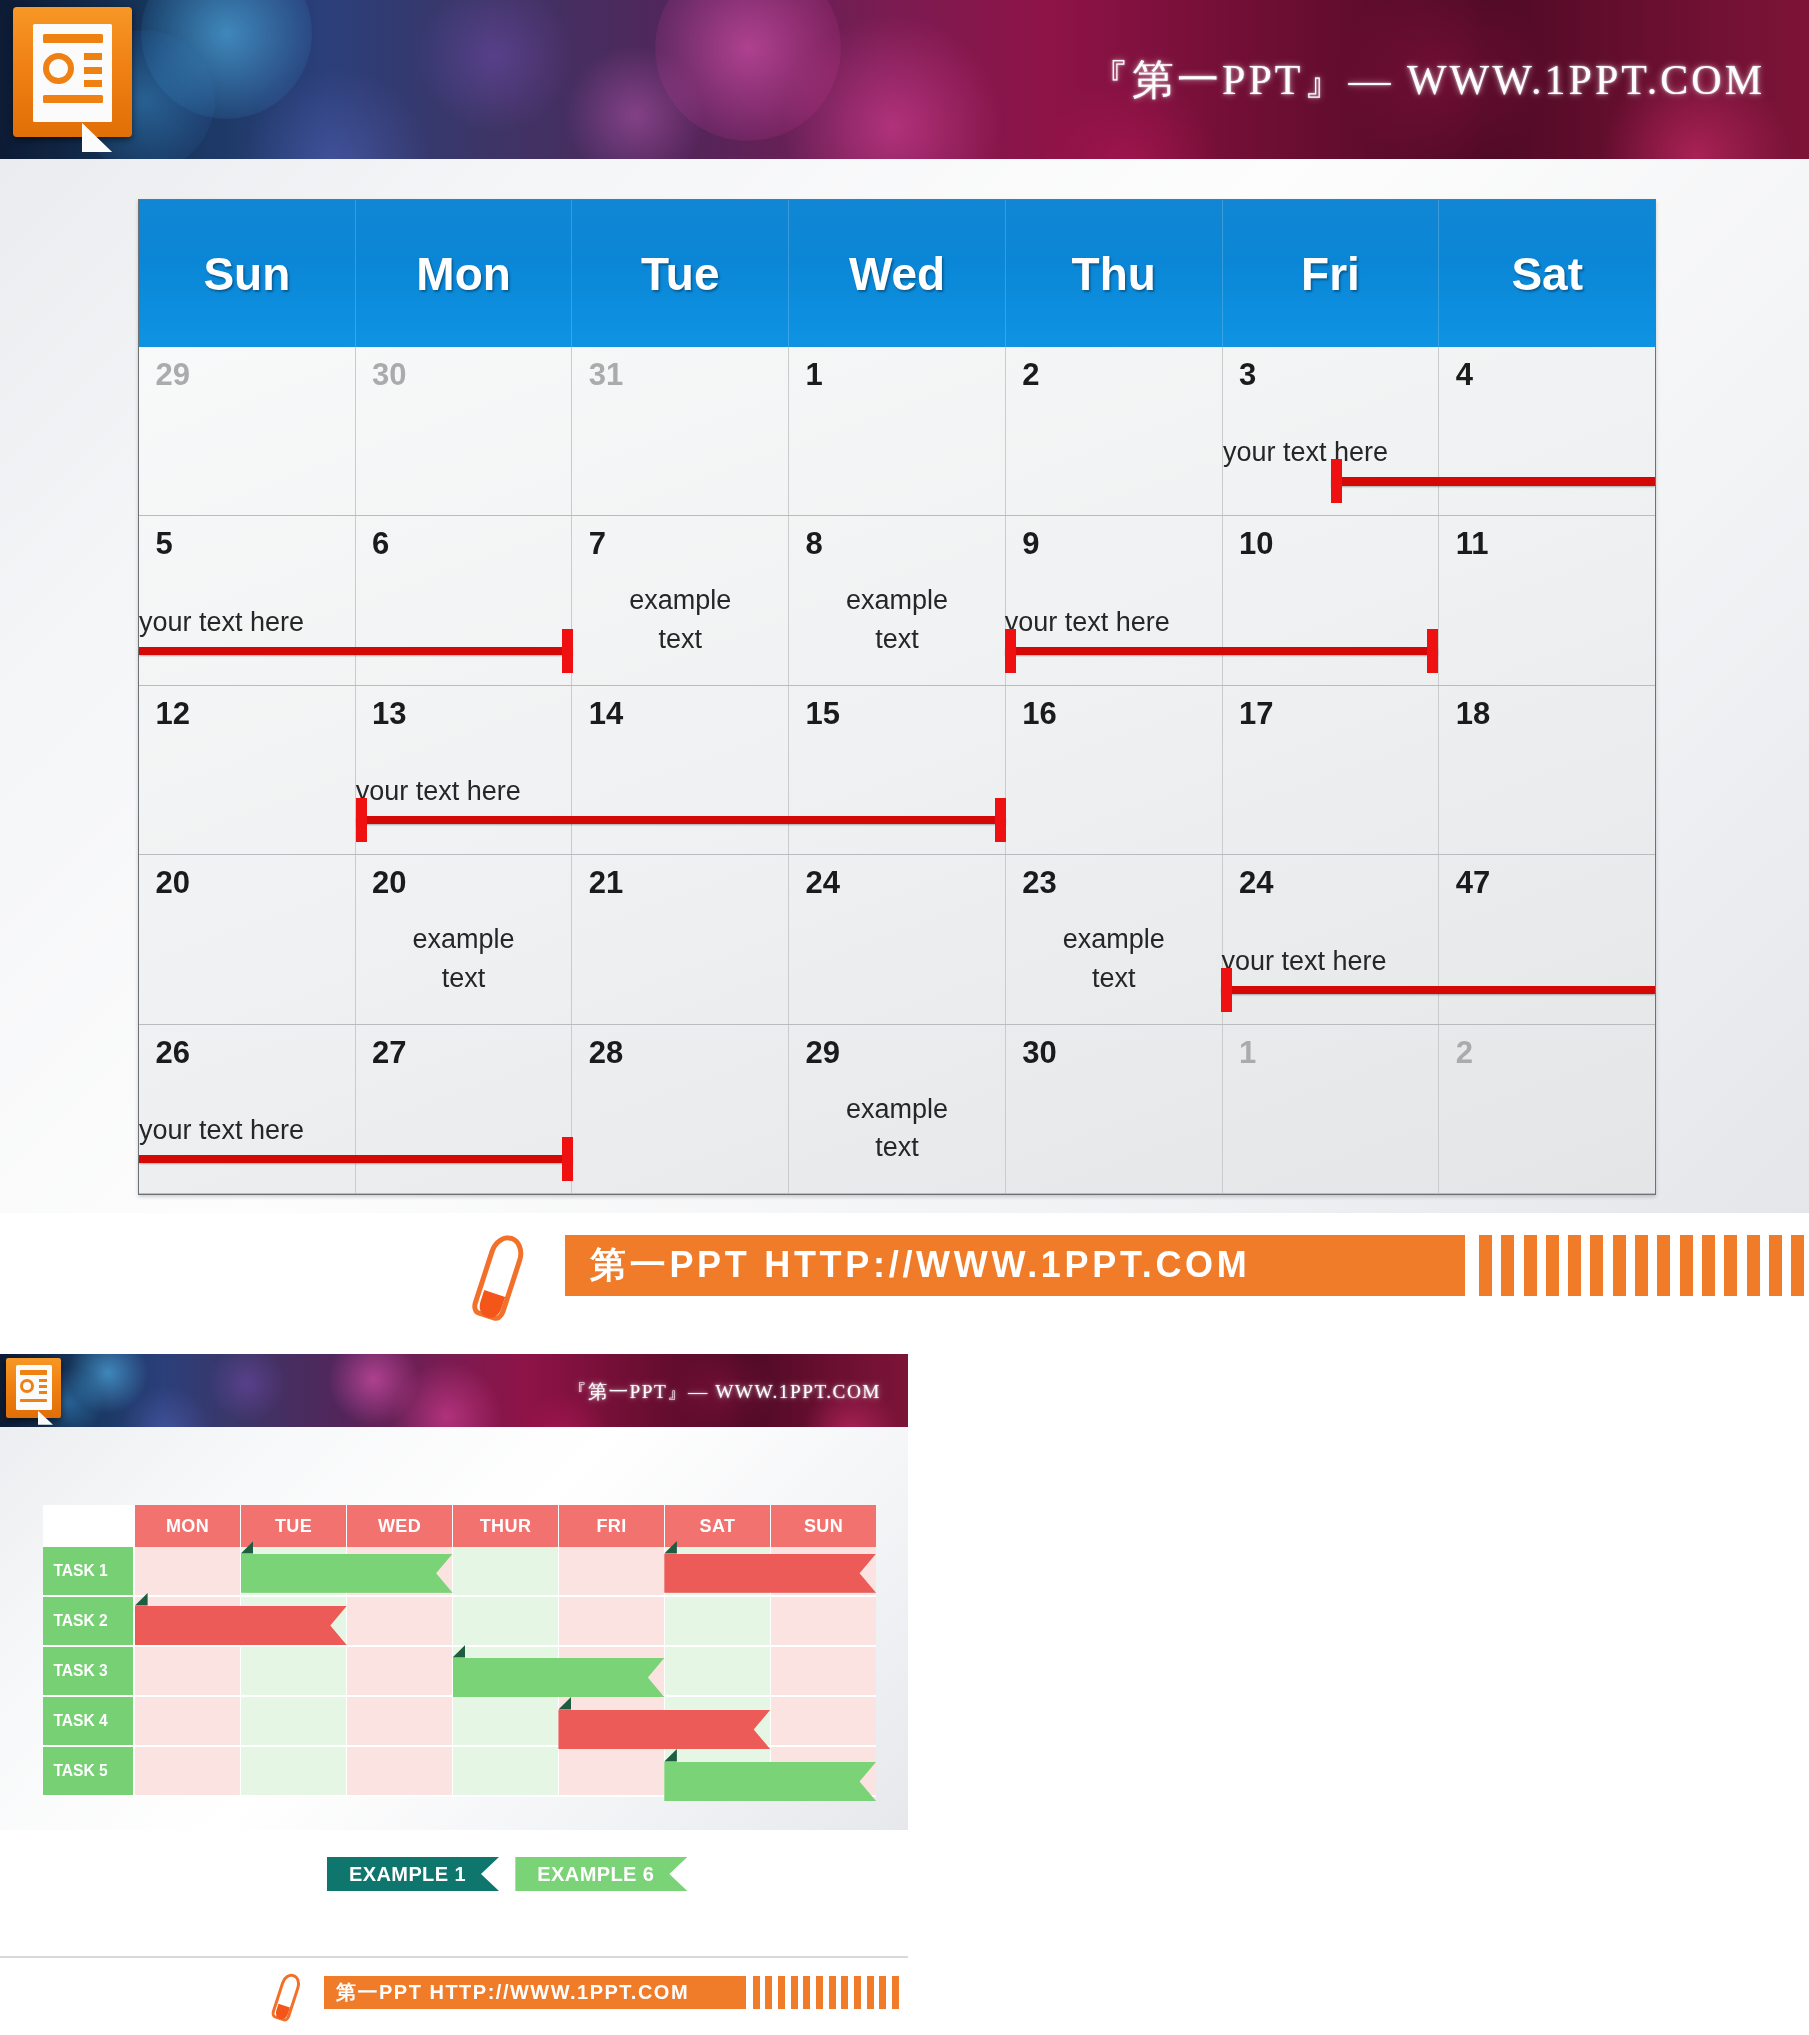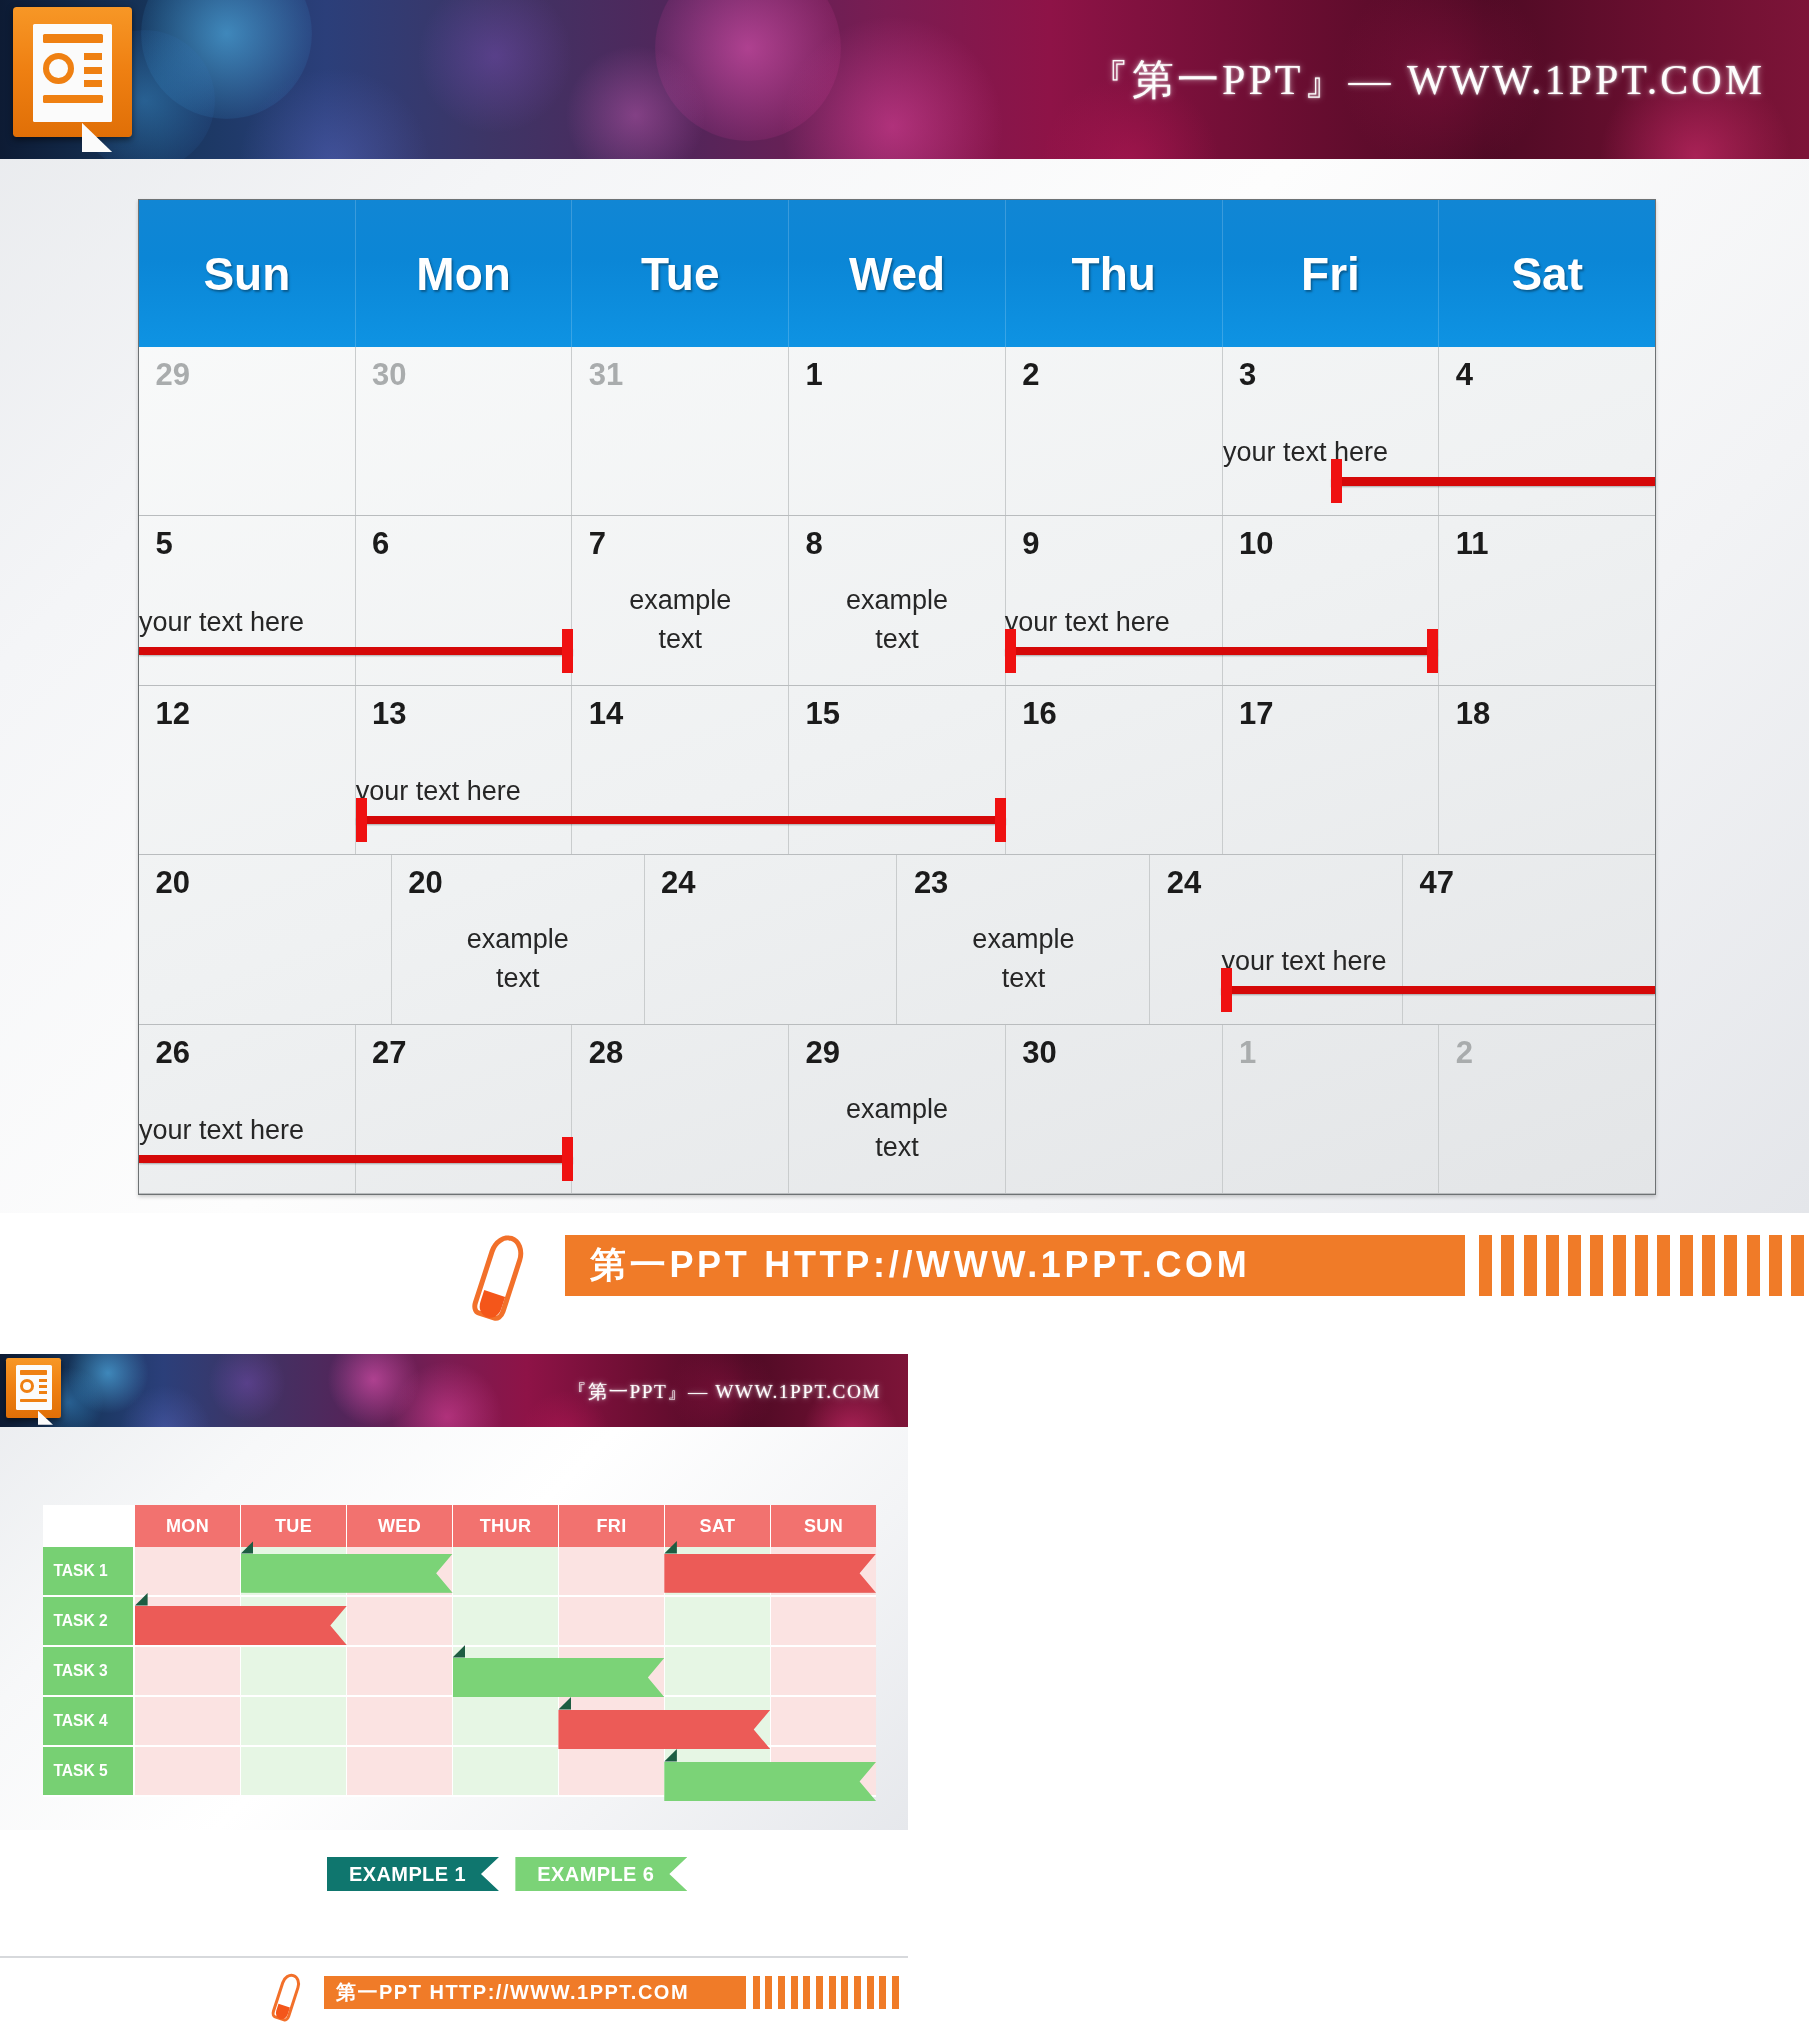--- a/index.html
+++ b/index.html
@@ -332,20 +332,23 @@
             <div class="daynum">18</div>
           </div>
         </div>
         <div class="cal-row">
           <div class="cal-cell">
             <div class="daynum">20</div>
           </div>
           <div class="cal-cell">
             <div class="daynum">20</div>
             <div class="celltext">example<br>text</div>
+          </div>
+          <div class="cal-cell">
+            <div class="daynum">21</div>
           </div>
           <div class="cal-cell">
             <div class="daynum">24</div>
           </div>
           <div class="cal-cell">
             <div class="daynum">23</div>
             <div class="celltext">example<br>text</div>
           </div>
           <div class="cal-cell">
             <div class="daynum">24</div>

